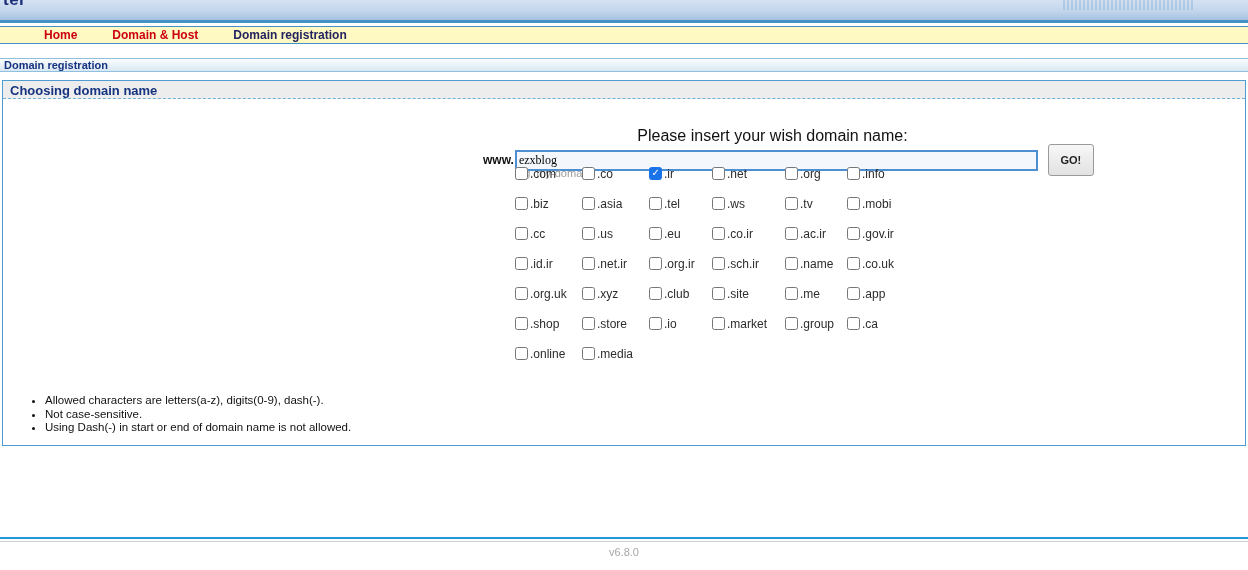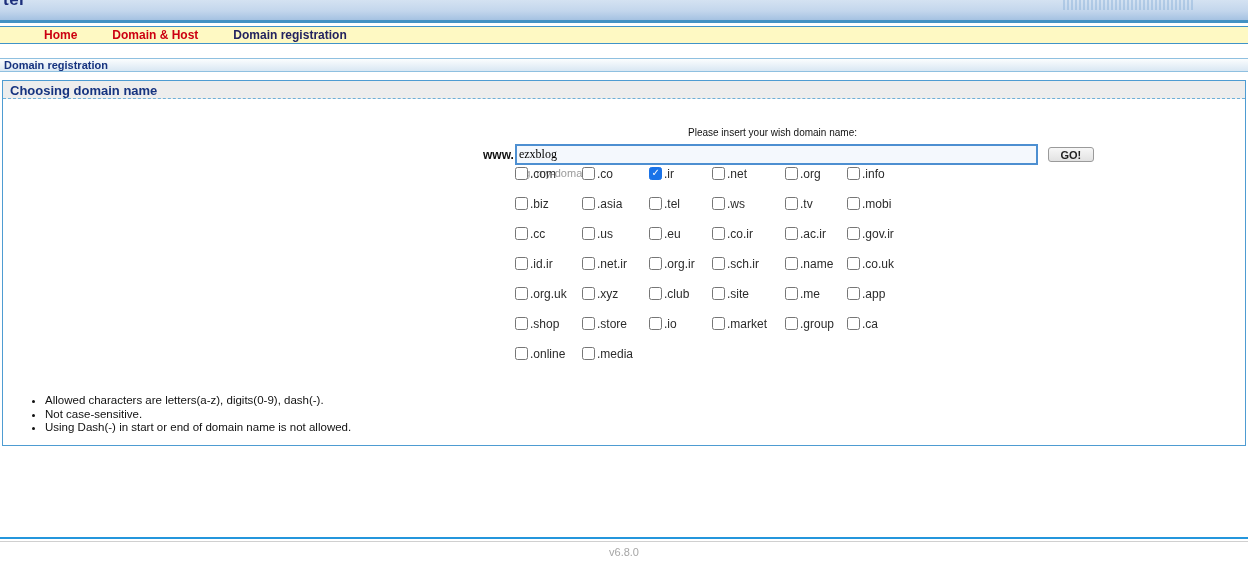--- a/index.html
+++ b/index.html
@@ -43,30 +43,30 @@
     position:absolute;left:2px;top:80px;width:1244px;height:366px;box-sizing:border-box;
     border:1px solid #4e9cd2;background:#ffffff;
   }
   .panel-header{
     height:17px;background:#ededed;border-bottom:1px dashed #6fb0d8;
     display:flex;align-items:flex-end;
   }
   .panel-title{font-weight:bold;font-size:13px;color:#16337f;padding-left:7px;}
   .panel-body{position:relative;height:347px;}
   
-  .prompt{position:absolute;left:509px;top:28px;width:521px;text-align:center;font-size:10px;color:#111;}
+  .prompt{position:absolute;left:509px;top:28px;width:521px;text-align:center;font-size:16px;color:#111;}
   .form-row{position:absolute;left:480px;top:45px;display:flex;align-items:center;}
   .www-prefix{font-size:12px;color:#111;margin-right:1px;font-weight:bold;}
   .domain-input{
     width:515px;height:17px;border:2px solid #4d8fd1;background:#f4f8fd;
     font-family:Liberation Serif, serif;font-size:12px;color:#000;
     padding:0 2px;outline:none;
   }
   .go-button{
-    margin-left:10px;width:46px;height:15px;
+    margin-left:10px;width:46px;height:32px;
     background:linear-gradient(#f7f7f7,#e2e2e2);
     border:1px solid #9a9a9a;border-radius:3px;
     font-family:"Liberation Sans","DejaVu Sans",sans-serif;
     font-size:11px;font-weight:bold;color:#222;cursor:pointer;
   }
   .hint{position:absolute;left:512px;top:68px;font-size:11px;color:#9a9a9a;}
   
   .tld-grid{
     position:absolute;left:512px;top:67px;
     display:grid;grid-template-columns:67px 67px 63px 73px 62px 70px;grid-auto-rows:30px;

